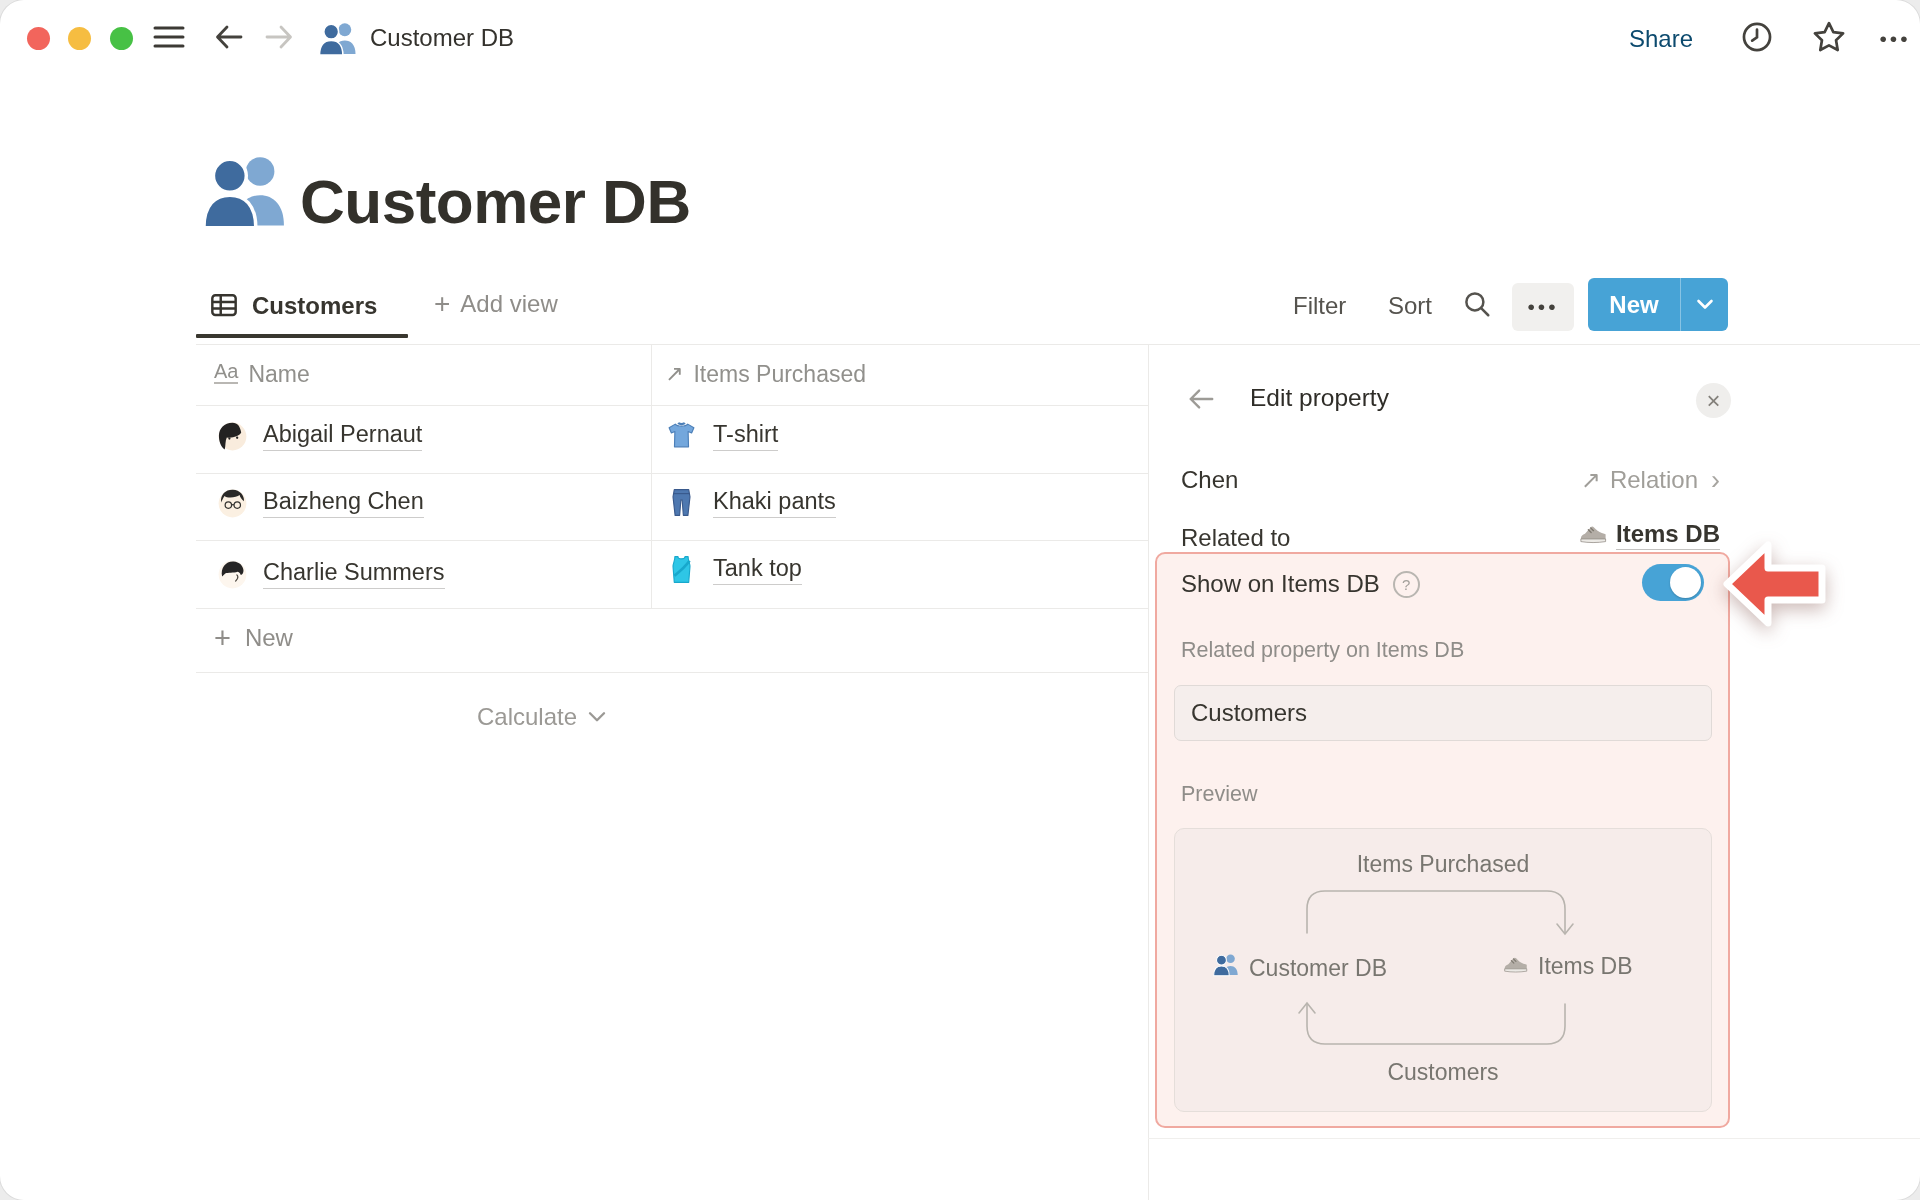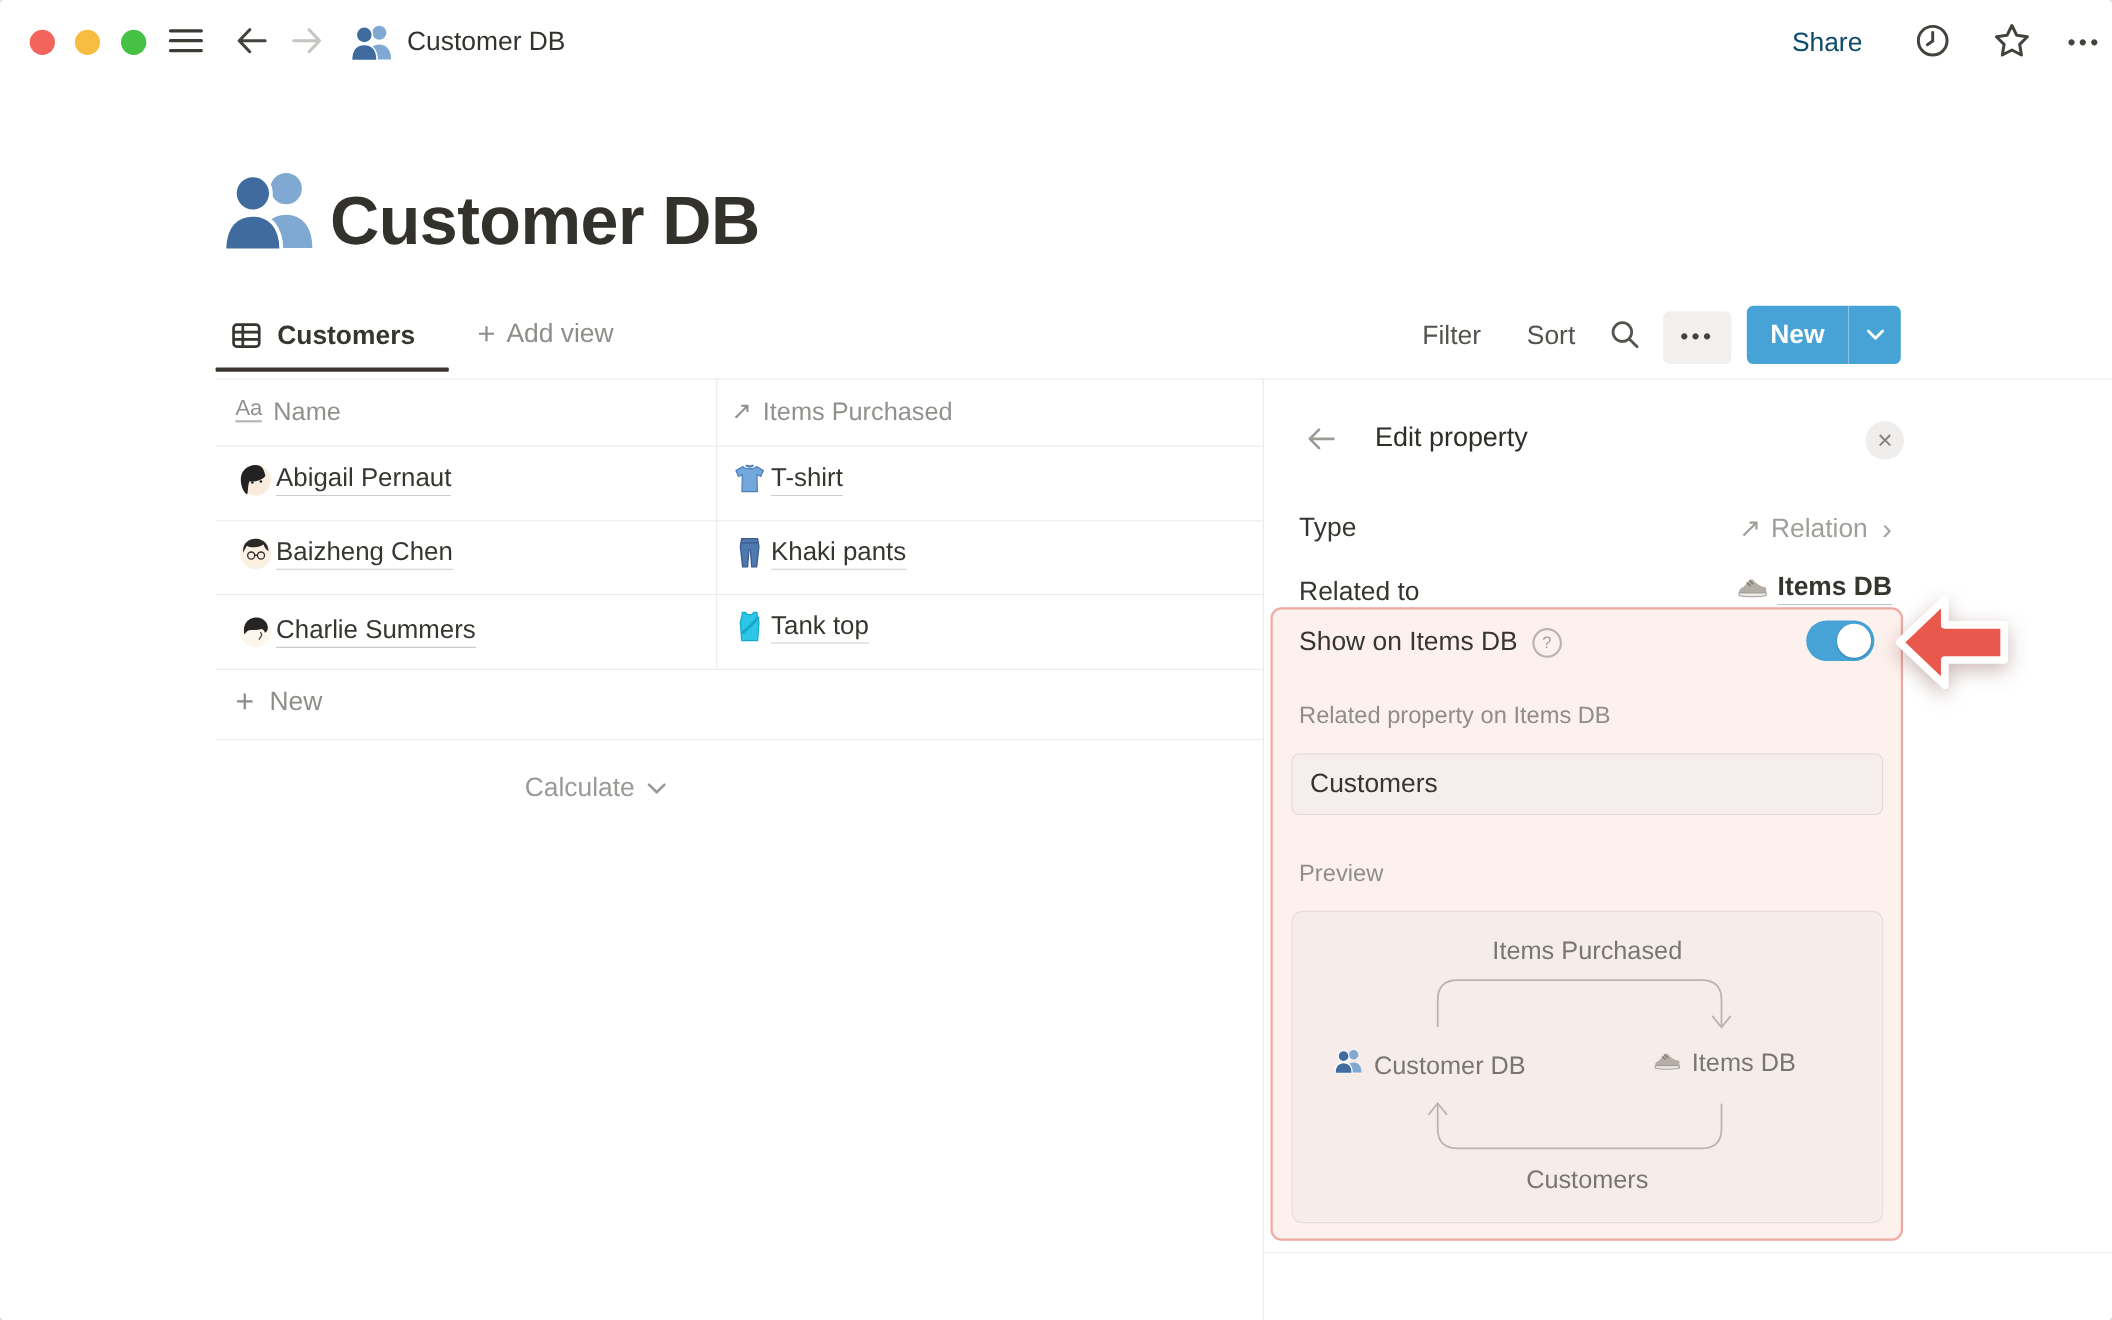--- a/index.html
+++ b/index.html
@@ -1,20 +1,20 @@
 <!DOCTYPE html>
 <html><head>
 <meta charset="utf-8">
 <style>
   html,body{margin:0;padding:0}
   body{
     width:1920px;height:1200px;background:#ececec;
     font-family:"Liberation Sans","DejaVu Sans",sans-serif;color:#37352f;
   }
-  .window{position:absolute;inset:0;background:#fff;border-radius:4px;overflow:hidden;
+  .window{position:absolute;inset:0;background:#fff;border-radius:24px;overflow:hidden;
           box-shadow:0 0 0 1px rgba(0,0,0,.07)}
   .abs{position:absolute}
 
   
   .tl{position:absolute;top:27px;width:23px;height:23px;border-radius:50%}
   .tl-red{left:27px;background:#f2655c}
   .tl-yellow{left:68px;background:#f6bd41}
   .tl-green{left:110px;background:#47c145}
   .topbar-btn{position:absolute;top:22px;width:34px;height:34px;display:flex;align-items:center;justify-content:center}
   .crumb-icon{position:absolute;left:318px;top:21px;width:40px;height:34px}
@@ -44,21 +44,21 @@
   .new-btn .chev{flex:1;display:flex;align-items:center;justify-content:center}
 
   
   .hline{position:absolute;height:1px;background:#ebeae8}
   .vline{position:absolute;width:1px;background:#ebeae8}
 
   
   .th{position:absolute;font-size:23px;color:#91908c;display:flex;align-items:flex-start;gap:10px}
   .aa{font-size:20px;color:#91908c;border-bottom:2px solid #b9b7b3;line-height:20px;padding-bottom:1px}
   .rel-arrow{font-size:22px;color:#91908c}
-  .cell{position:absolute;display:flex;align-items:center;gap:4px}
+  .cell{position:absolute;display:flex;align-items:center;gap:16px}
   .link{font-size:23.5px;font-weight:500;color:#37352f;border-bottom:1.5px solid rgba(55,53,47,.25);padding-bottom:2px}
   .avatar{width:29px;height:29px}
   .cloth{width:31px;height:31px}
   .newrow{position:absolute;left:214px;top:624px;display:flex;align-items:center;gap:14px;color:#8f8d89}
   .newrow .plus{font-size:29px;font-weight:300;line-height:28px}
   .newrow .lbl{font-size:24px}
   .calc{position:absolute;left:477px;top:703px;display:flex;align-items:center;gap:10px;color:#9b9995;font-size:24px}
 
   
   .panel-back{position:absolute;left:1186px;top:385px;width:30px;height:30px}
@@ -306,21 +306,21 @@
   <span class="panel-back">
     <svg width="30" height="28" viewBox="0 0 32 30">
         <path d="M28 15 H5 M14 6 L5 15 L14 24" fill="none" stroke="#9d9b96" stroke-width="2.6" stroke-linecap="round" stroke-linejoin="round"></path>
       </svg>
   </span>
   <span class="panel-title">Edit property</span>
   <div class="panel-close">
     <span>×</span>
   </div>
 
-  <span class="prop-label" style="top:466px">Type</span>
+  <span class="prop-label" style="top:466px">Chen</span>
   <div class="prop-value" style="top:466px">
     <span class="gray-val">↗</span>
     <span class="gray-val">Relation</span>
     <span class="chev-r">›</span>
   </div>
 
   <span class="prop-label" style="top:524px">Related to</span>
   <div class="prop-value" style="top:520px">
     <span>
       <svg width="28" height="24" viewBox="0 0 30 24">

